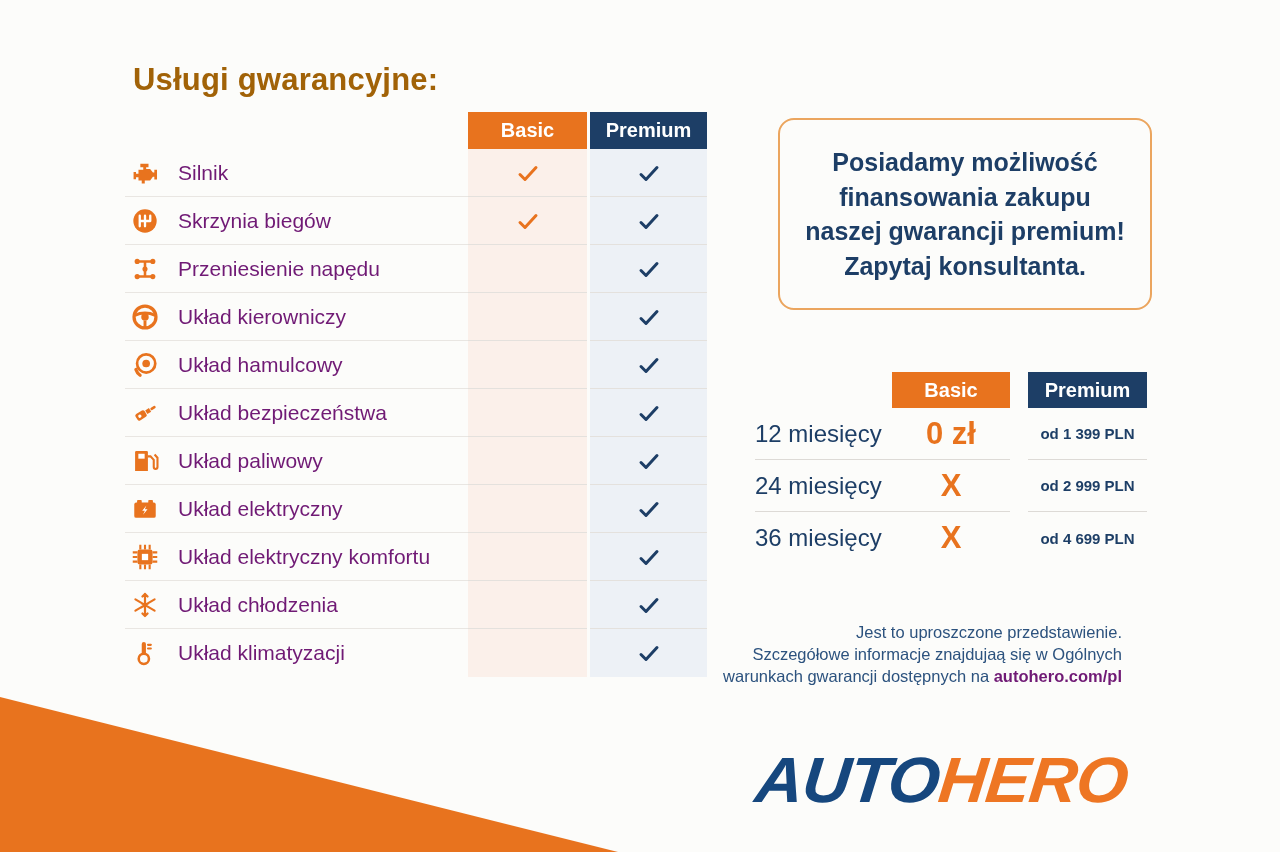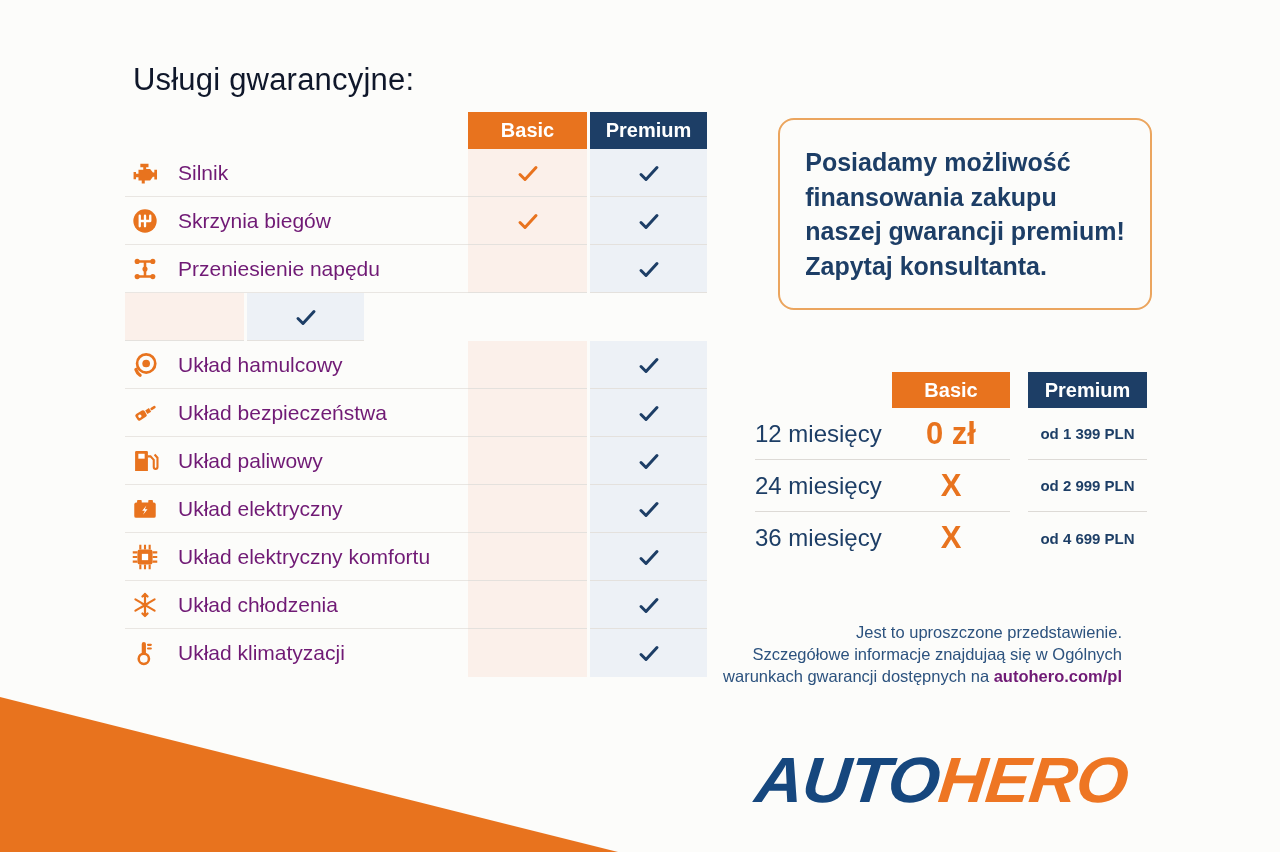--- a/index.html
+++ b/index.html
@@ -25,22 +25,22 @@
     clip-path: polygon(0 0, 100% 100%, 0 100%);
   }
 
   
   .page-title {
     position: absolute;
     left: 133px;
     top: 62px;
     margin: 0;
     font-size: 31px;
-    font-weight: normal;
-    color: #0f172a;
+    font-weight: bold;
+    color: #a16207;
     letter-spacing: 0.2px;
   }
 
   .cmp-table { position: absolute; left: 125px; top: 112px; width: 582px; }
   .cmp-header { display: flex; height: 37px; }
   .cmp-spacer { width: 343px; }
   .col-head {
     display: flex; align-items: center; justify-content: center;
     color: #fff; font-weight: bold; font-size: 20px;
   }
@@ -70,21 +70,21 @@
   .check.navy   { color: #1D3E66; }
 
   
   .info-box {
     position: absolute; left: 778px; top: 118px; width: 374px; height: 192px;
     border: 2px solid #EBA55E; border-radius: 16px;
     display: flex; align-items: center; justify-content: center;
     background: transparent;
   }
   .info-box p {
-    margin: 0; text-align: left; white-space: pre-line;
+    margin: 0; text-align: center; white-space: pre-line;
     font-size: 25px; font-weight: bold; color: #1D3E66; line-height: 1.38;
   }
 
   
   .price-table { position: absolute; left: 755px; top: 372px; }
   .pt-header { display: flex; height: 36px; }
   .pt-head-spacer { width: 137px; }
   .pt-head {
     display: flex; align-items: center; justify-content: center;
     color: #fff; font-weight: bold; font-size: 20px;
@@ -205,20 +205,30 @@
           <div class="cell basic-cell"></div>
           <div class="cell premium-cell">
             <span class="check navy">
               <svg viewBox="0 0 24 24" fill="none" stroke="currentColor" stroke-width="3" stroke-linecap="round" stroke-linejoin="round">
                 <path d="M4 13.5l5 5L20 6.5"></path>
               </svg>
             </span>
           </div>
         </div>
         <div class="cmp-row">
+          <div class="cmp-label">
+            <span class="row-icon">
+              <svg viewBox="0 0 24 24">
+                <circle cx="12" cy="12" r="9.4" fill="none" stroke="currentColor" stroke-width="2.8"></circle>
+                <circle cx="12" cy="12" r="3.2" fill="currentColor"></circle>
+                <path d="M3.2 10.6c3-1.4 5.8-2 8.8-2s5.8.6 8.8 2M12 15.2V21" stroke="currentColor" stroke-width="2.5" fill="none"></path>
+              </svg>
+            </span>
+            <span class="row-lbl">Układ kierowniczy</span>
+          </div>
           <div class="cell basic-cell"></div>
           <div class="cell premium-cell">
             <span class="check navy">
               <svg viewBox="0 0 24 24" fill="none" stroke="currentColor" stroke-width="3" stroke-linecap="round" stroke-linejoin="round">
                 <path d="M4 13.5l5 5L20 6.5"></path>
               </svg>
             </span>
           </div>
         </div>
         <div class="cmp-row">

